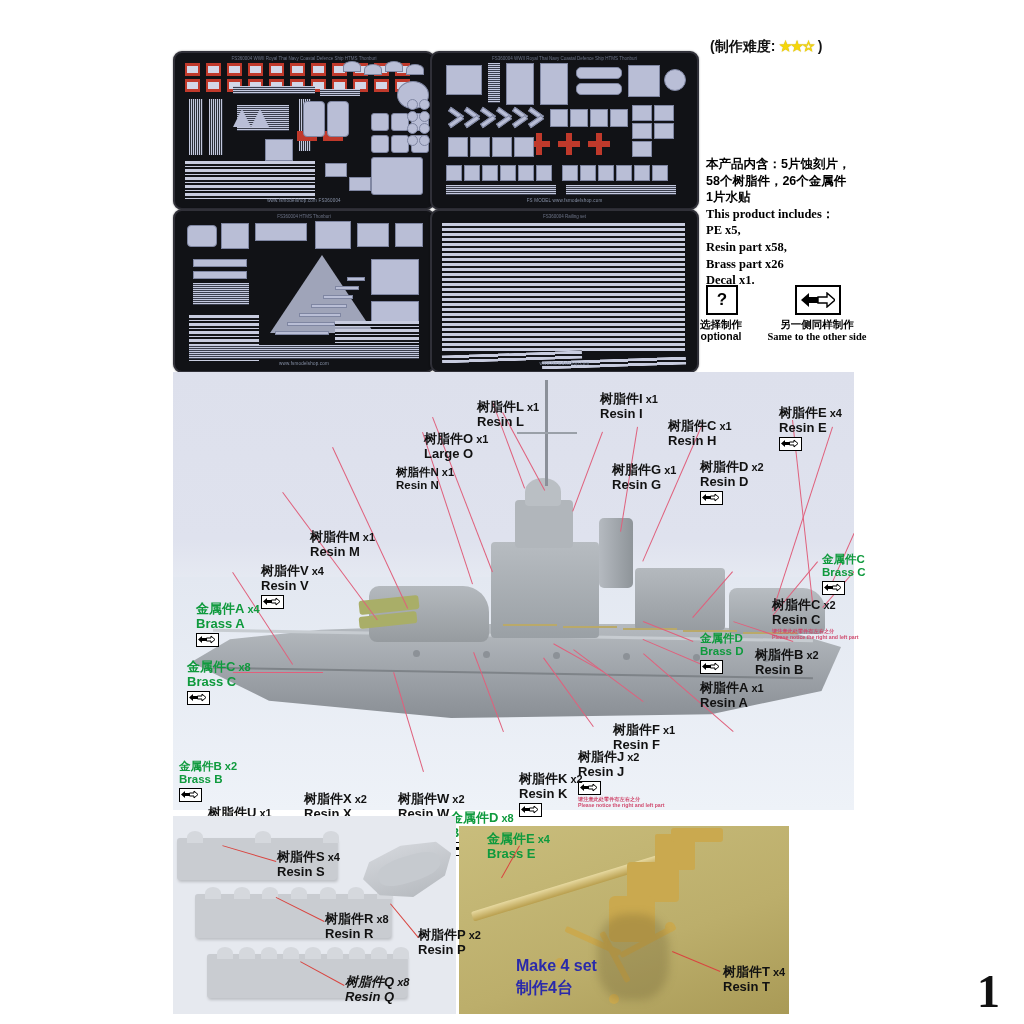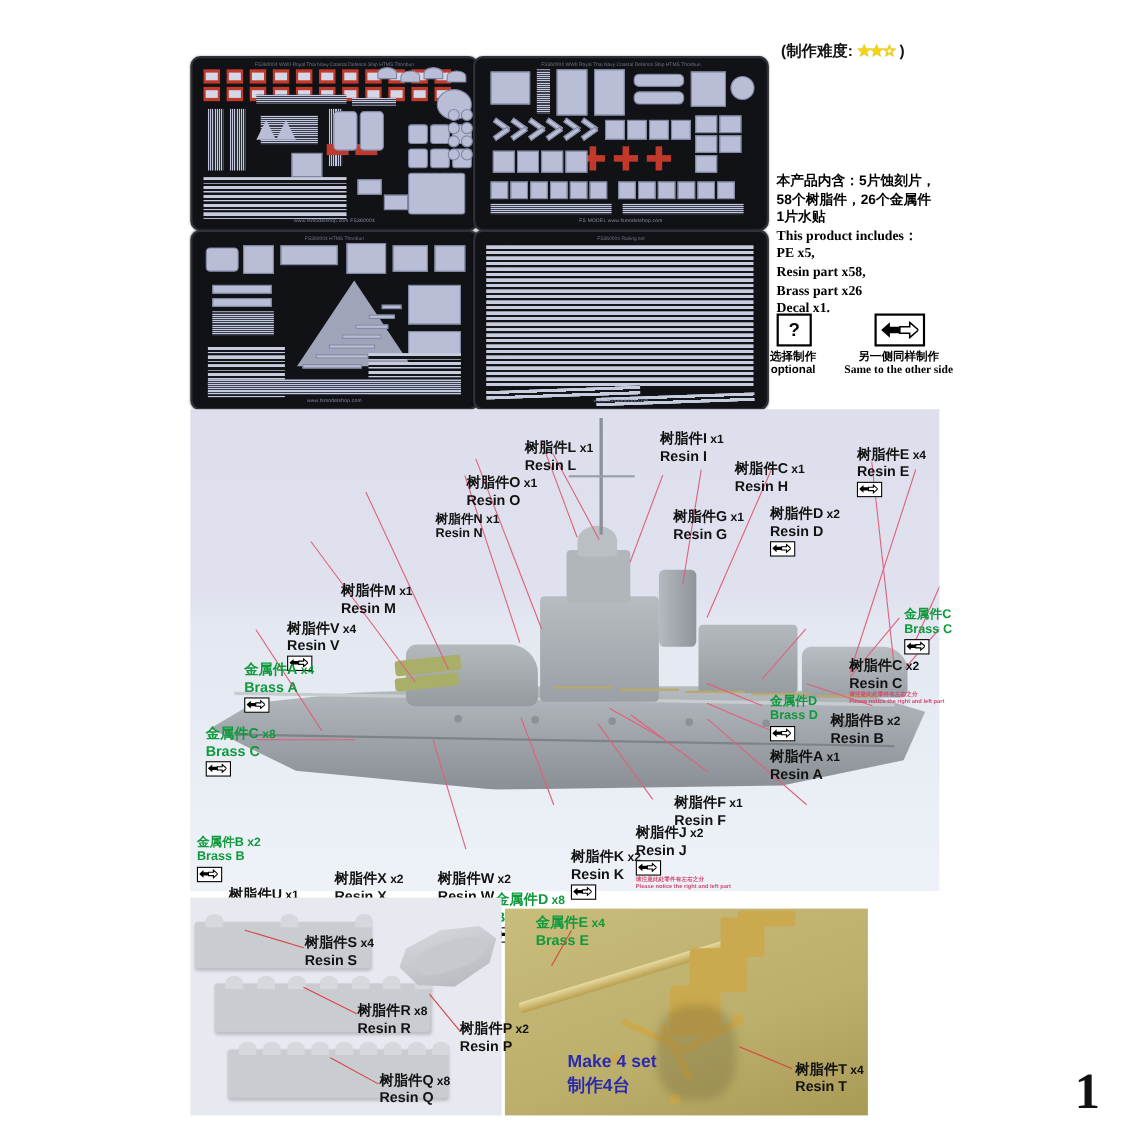--- a/index.html
+++ b/index.html
@@ -461,21 +461,21 @@
             <polygon points="34,8 26,1 26,5 17,5 17,11 26,11 26,15" fill="none" stroke="#000" stroke-width="2"></polygon>
           </svg>
         </div>
       </div>
       <div class="co" style="left:668px;top:419px;">
         <div><span>树脂件C</span><span class="x" style="margin-left:3px;">x1</span></div>
         <div>Resin H</div>
       </div>
       <div class="co" style="left:424px;top:432px;">
         <div><span>树脂件O</span><span class="x" style="margin-left:3px;">x1</span></div>
-        <div>Resin O</div>
+        <div>Large O</div>
       </div>
       <div class="co" style="left:612px;top:463px;">
         <div><span>树脂件G</span><span class="x" style="margin-left:3px;">x1</span></div>
         <div>Resin G</div>
       </div>
       <div class="co" style="left:700px;top:460px;">
         <div><span>树脂件D</span><span class="x" style="margin-left:3px;">x2</span></div>
         <div>Resin D</div>
         <div class="arrowbox" style="position:relative;margin-top:2px;">
           <svg width="17" height="9" viewBox="0 0 34 16" style="position:absolute;left:1px;top:1px;">
@@ -495,21 +495,21 @@
       <div class="co" style="left:261px;top:564px;">
         <div><span>树脂件V</span><span class="x" style="margin-left:3px;">x4</span></div>
         <div>Resin V</div>
         <div class="arrowbox" style="position:relative;margin-top:2px;">
           <svg width="17" height="9" viewBox="0 0 34 16" style="position:absolute;left:1px;top:1px;">
             <polygon points="0,8 8,1 8,5 17,5 17,11 8,11 8,15" fill="#000"></polygon>
             <polygon points="34,8 26,1 26,5 17,5 17,11 26,11 26,15" fill="none" stroke="#000" stroke-width="2"></polygon>
           </svg>
         </div>
       </div>
-      <div class="co green" style="left:222px;top:602px;">
+      <div class="co green" style="left:196px;top:602px;">
         <div><span>金属件A</span><span class="x" style="margin-left:3px;">x4</span></div>
         <div>Brass A</div>
         <div class="arrowbox" style="position:relative;margin-top:2px;">
           <svg width="17" height="9" viewBox="0 0 34 16" style="position:absolute;left:1px;top:1px;">
             <polygon points="0,8 8,1 8,5 17,5 17,11 8,11 8,15" fill="#000"></polygon>
             <polygon points="34,8 26,1 26,5 17,5 17,11 26,11 26,15" fill="none" stroke="#000" stroke-width="2"></polygon>
           </svg>
         </div>
       </div>
       <div class="co green" style="left:187px;top:660px;">
@@ -689,21 +689,21 @@
         <div>Resin S</div>
       </div>
       <div class="co" style="left:325px;top:912px;">
         <div><span>树脂件R</span><span class="x" style="margin-left:3px;">x8</span></div>
         <div>Resin R</div>
       </div>
       <div class="co" style="left:418px;top:928px;">
         <div><span>树脂件P</span><span class="x" style="margin-left:3px;">x2</span></div>
         <div>Resin P</div>
       </div>
-      <div class="co" style="left:345px;top:975px;">
+      <div class="co" style="left:345px;top:975px;font-style:italic;">
         <div><span>树脂件Q</span><span class="x" style="margin-left:3px;">x8</span></div>
         <div>Resin Q</div>
       </div>
       <div class="co" style="left:723px;top:965px;">
         <div><span>树脂件T</span><span class="x" style="margin-left:3px;">x4</span></div>
         <div>Resin T</div>
       </div>
       <div class="co green" style="left:487px;top:832px;">
         <div><span>金属件E</span><span class="x" style="margin-left:3px;">x4</span></div>
         <div>Brass E</div>

